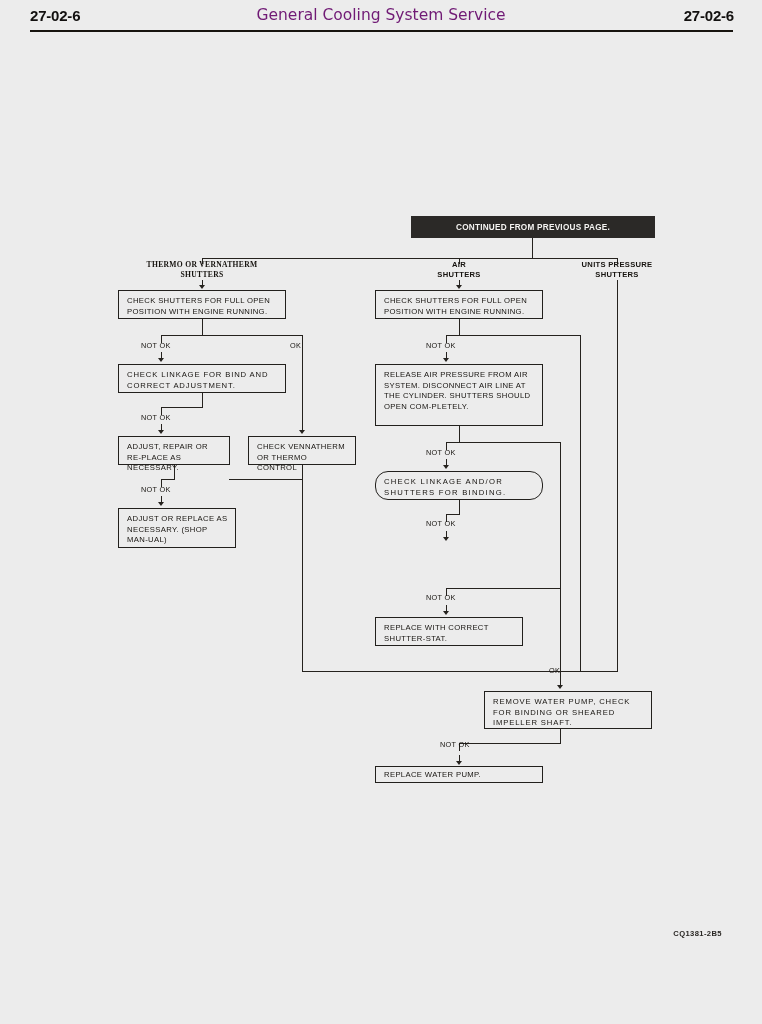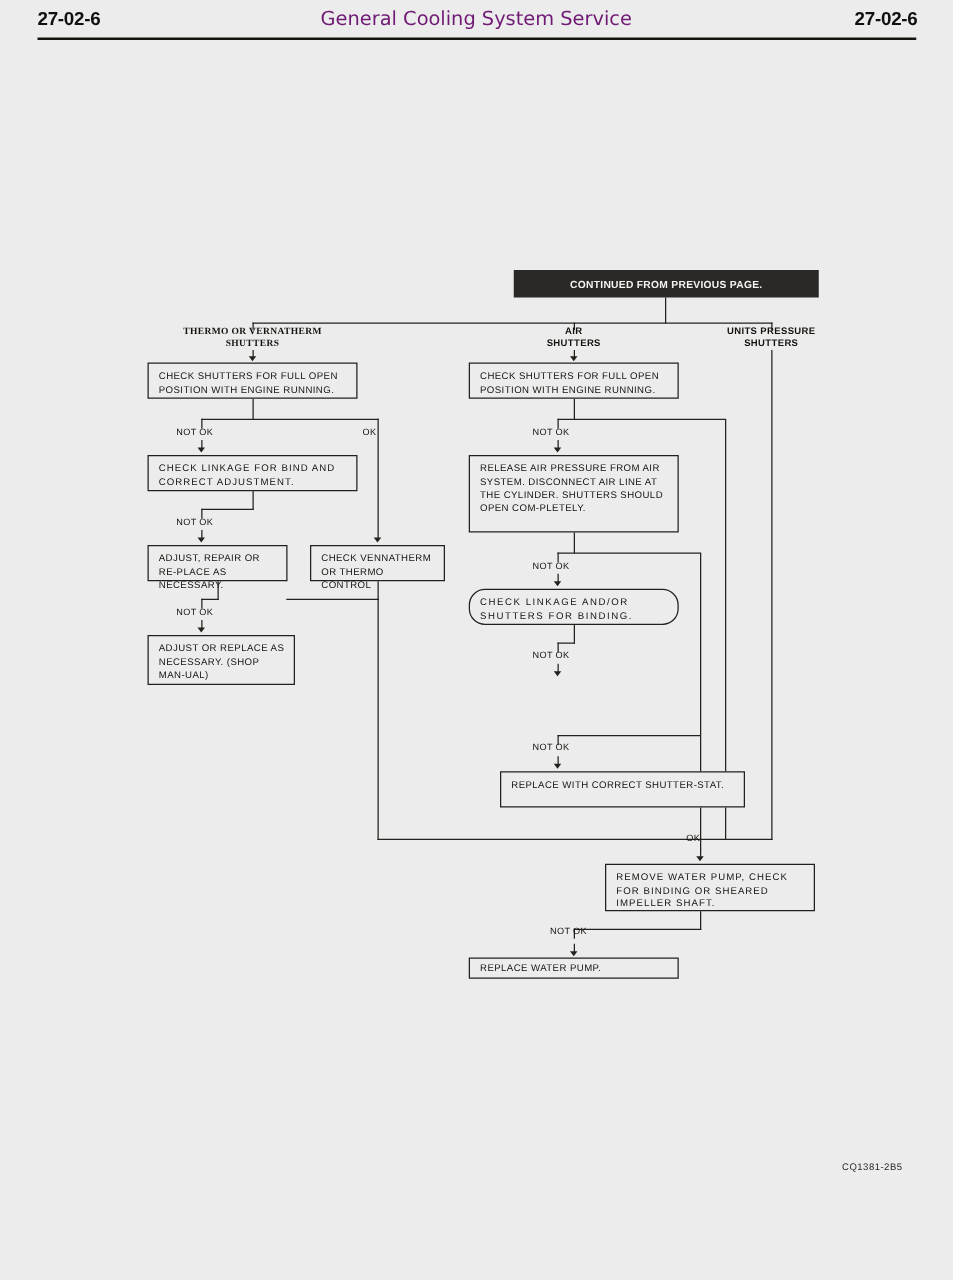--- a/index.html
+++ b/index.html
@@ -119,21 +119,21 @@
     width: 0; height: 0;
     border-left: 3.2px solid transparent;
     border-right: 3.2px solid transparent;
     border-top: 4.6px solid #25221e;
   }
 
   .footer-code {
     position: absolute;
     right: 40px; bottom: 86px;
     font-size: 7.6px;
-    font-weight: normal;
+    font-weight: bold;
     color: #2a2724;
     letter-spacing: 0.4px;
     font-family: "Liberation Sans", sans-serif;
     margin-top: 37px;
   }
 </style>
 </head>
 <body>
 
 <div class="page">
@@ -255,21 +255,21 @@
 
 
     <div class="hline" style="left:446px; top:588px; width:114px;"></div>
     <div class="vline" style="left:446px; top:588px; height:8px;"></div>
 
     <div class="elabel" style="left:426px; top:593px;">NOT OK</div>
 
     <div class="vline" style="left:446px; top:605px; height:8px;"></div>
     <div class="arrow" style="left:443px; top:611px;"></div>
 
-    <div class="box" style="left:375px; top:617px; width:196px; height:29px;margin-left:25px;">REPLACE WITH CORRECT SHUTTER-STAT.</div>
+    <div class="box" style="left:375px; top:617px; width:148px; height:29px;">REPLACE WITH CORRECT SHUTTER-STAT.</div>
 
     <div class="vline" style="left:617px; top:280px; height:392px;"></div>
 
     <div class="hline" style="left:302px; top:671px; width:316px;"></div>
     <div class="vline" style="left:560px; top:671px; height:9px;"></div>
 
     <div class="elabel" style="left:549px; top:666px;">OK</div>
 
     <div class="vline" style="left:560px; top:679px; height:8px;"></div>
     <div class="arrow" style="left:557px; top:685px;"></div>

